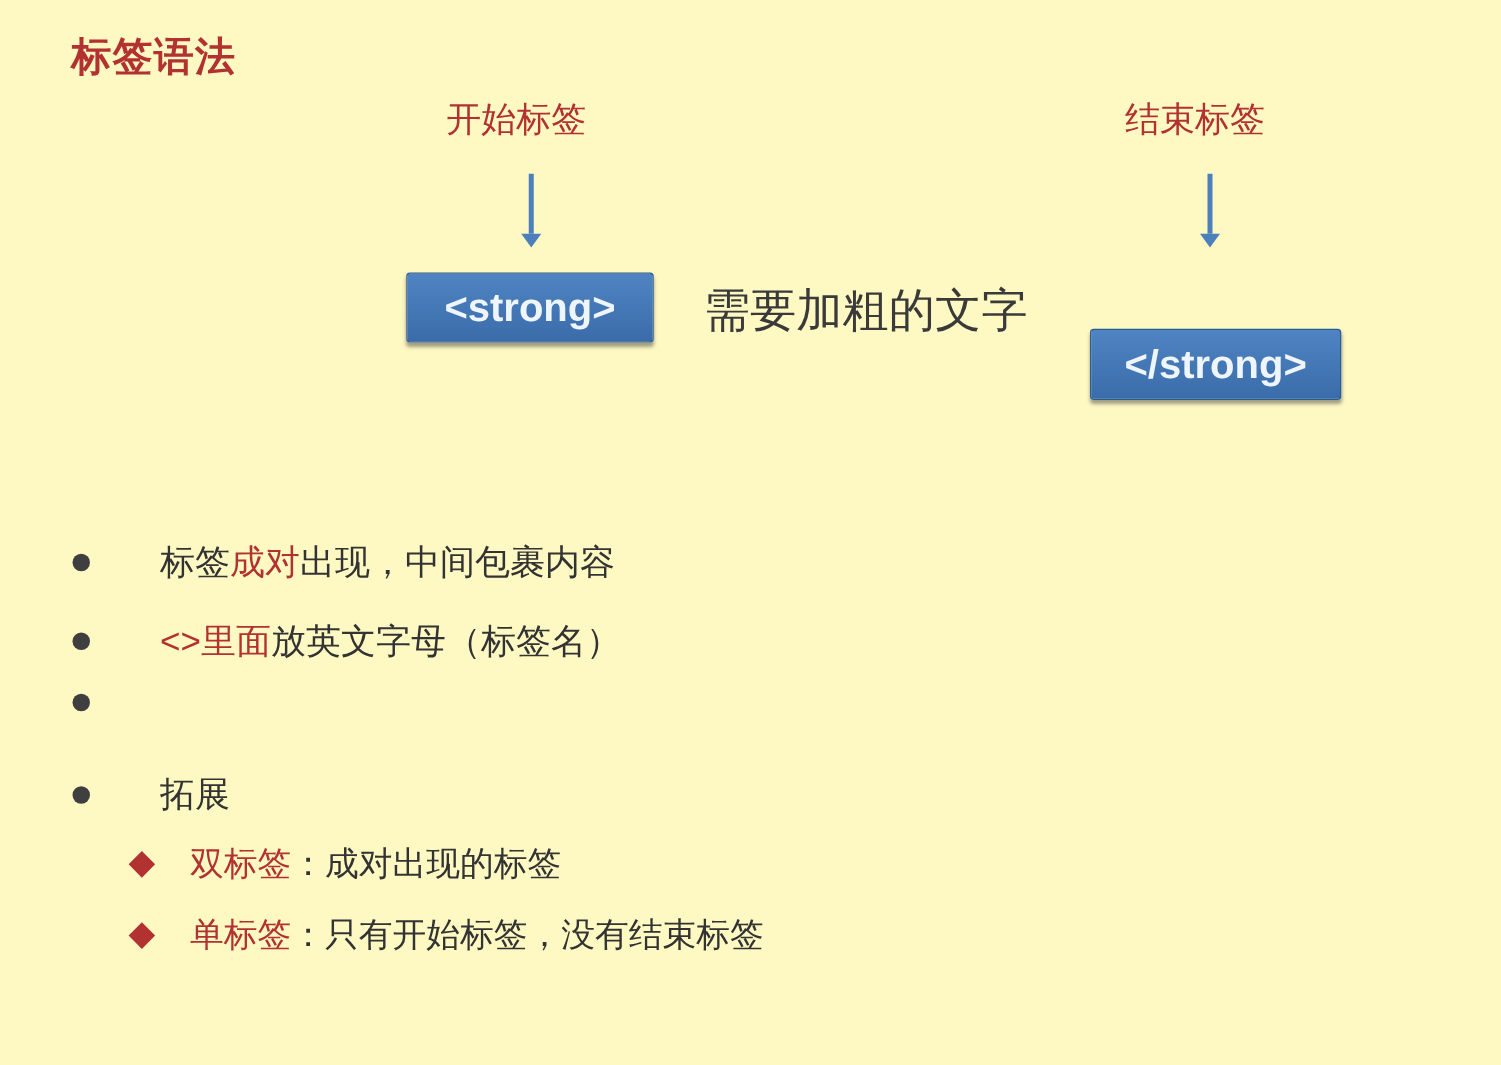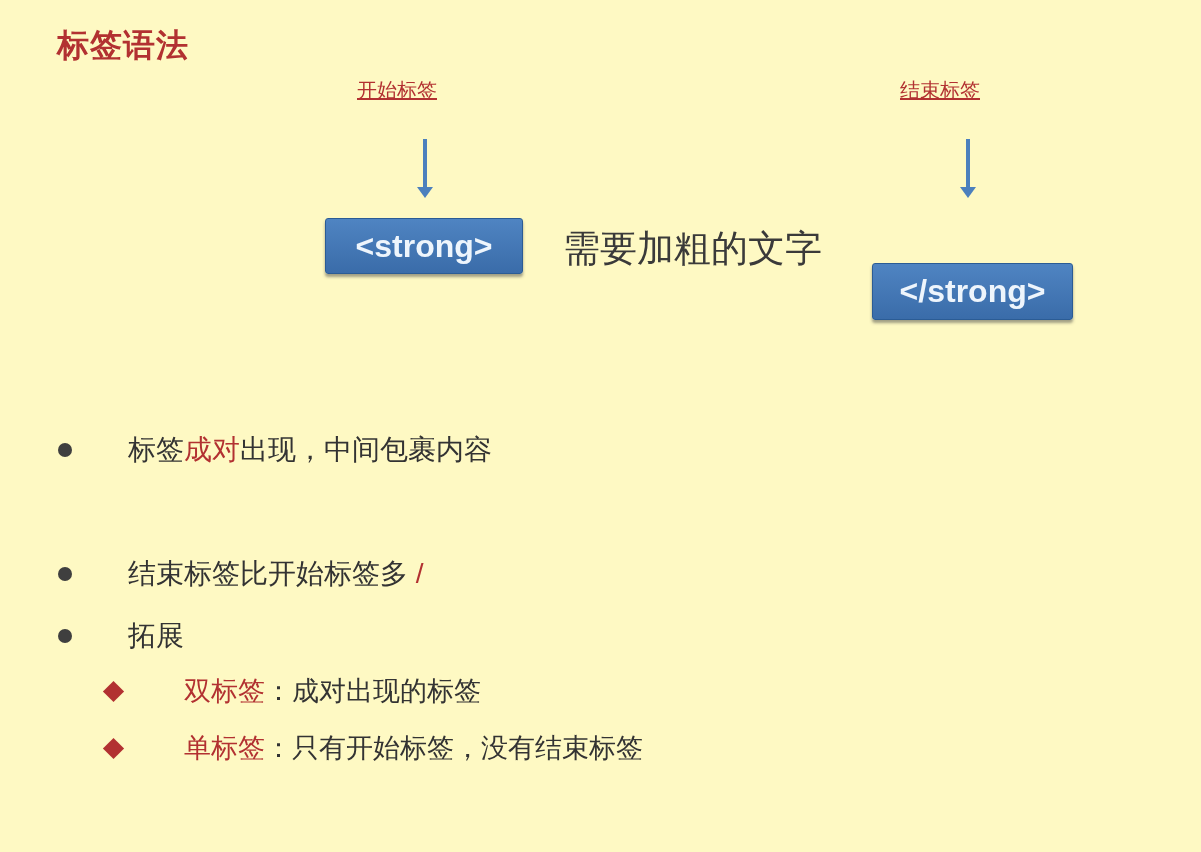--- a/index.html
+++ b/index.html
@@ -5,21 +5,21 @@
   html,body{margin:0;padding:0;background:#ffffff;}
   .slide{
     position:relative;width:1201px;height:852px;background:#fef9c3;overflow:hidden;
     font-family:"Liberation Sans","DejaVu Sans",sans-serif;
   }
   .title{
     position:absolute;left:57px;top:24px;margin:0;
     font-size:32px;font-weight:bold;color:var(--red,#b23131);letter-spacing:1px;
   }
   .tag-label{
-    position:absolute;font-size:20px;color:var(--red,#b23131);white-space:nowrap;text-decoration:underline;
+    position:absolute;font-size:28px;color:var(--red,#b23131);white-space:nowrap;
   }
   .start-label{left:357px;top:77px;}
   .end-label{left:900px;top:77px;}
   .arrow{
     position:absolute;width:4px;height:48px;background:var(--arrow-blue,#4c80bd);
   }
   .arrow::after{
     content:"";position:absolute;top:100%;left:50%;transform:translateX(-50%);
     border:8px solid transparent;border-bottom:0;
     border-top:11px solid var(--arrow-blue,#4c80bd);
@@ -42,21 +42,21 @@
   .brow{
     position:absolute;left:58px;display:flex;align-items:center;
     font-size:28px;color:#333;white-space:nowrap;gap:28px;
   }
   .dot{
     width:14px;height:14px;border-radius:50%;background:var(--bullet-dot,#3f3f3f);
     margin-right:28px;flex:none;
   }
   .srow{
     position:absolute;left:106px;display:flex;align-items:center;
-    font-size:27px;color:#333;white-space:nowrap;gap:32px;
+    font-size:27px;color:#333;white-space:nowrap;
   }
   .diamond{
     width:15px;height:15px;background:var(--red,#b23131);transform:rotate(45deg);
     margin-right:31px;flex:none;
   }
   .red{color:var(--red,#b23131);}
   .row1{top:431px;} .row2{top:494px;} .row3{top:555px;} .row4{top:617px;}
   .sub1{top:673px;} .sub2{top:730px;}
 </style>
 </head>
@@ -78,24 +78,27 @@
   <div class="midtext">需要加粗的文字</div>
   <div class="tagbox box2">
     <span>&lt;/strong&gt;</span>
   </div>
 
   <div class="brow row1">
     <span class="dot"></span>
     <span><span>标签</span><span class="red">成对</span><span>出现，中间包裹内容</span></span>
   </div>
 
+  <div class="brow row2">
+    <span class="dot"></span>
+    <span><span class="red">&lt;&gt;里面</span><span>放英文字母（标签名）</span></span>
+  </div>
 
   <div class="brow row3">
     <span class="dot"></span>
-    <span><span>结束标签比开始标签多</span><span class="red"> /</span></span>
   </div>
 
   <div class="brow row4">
     <span class="dot"></span>
     <span><span>拓展</span></span>
   </div>
 
   <div class="srow sub1">
     <span class="diamond"></span>
     <span><span class="red">双标签</span><span>：成对出现的标签</span></span>

